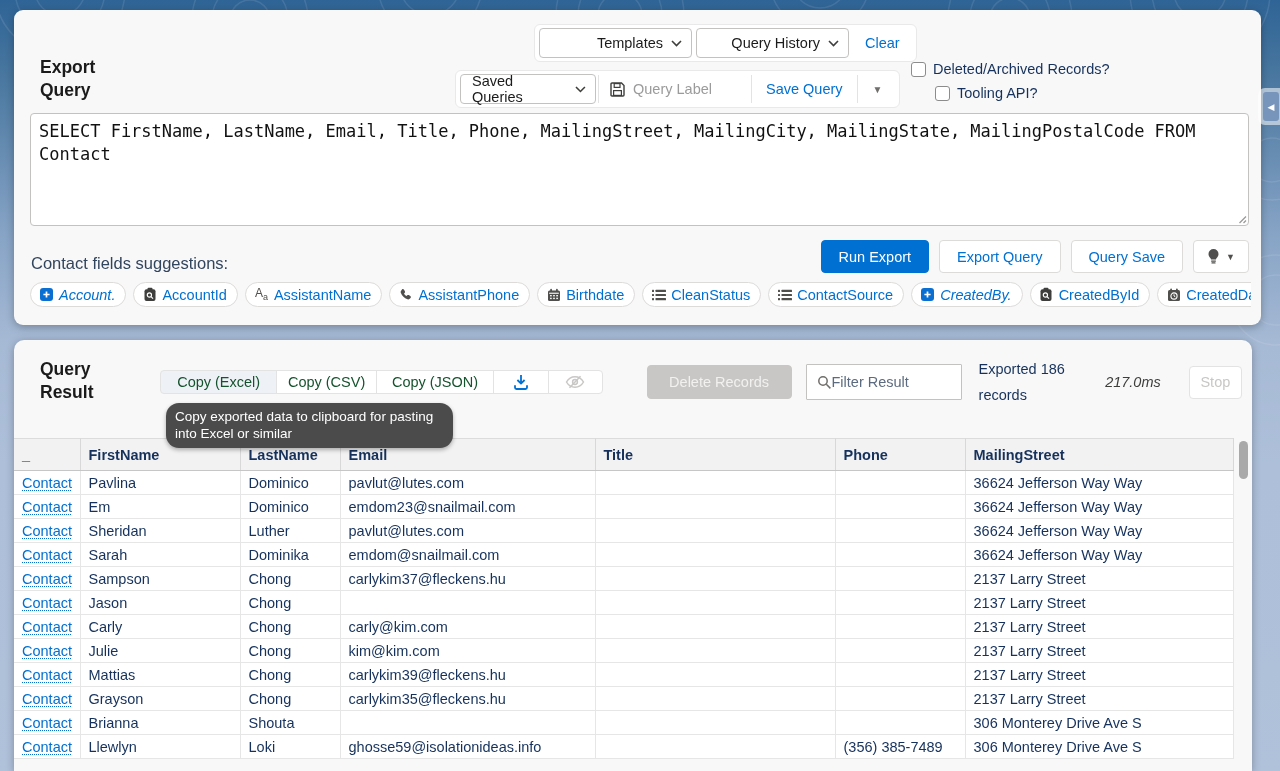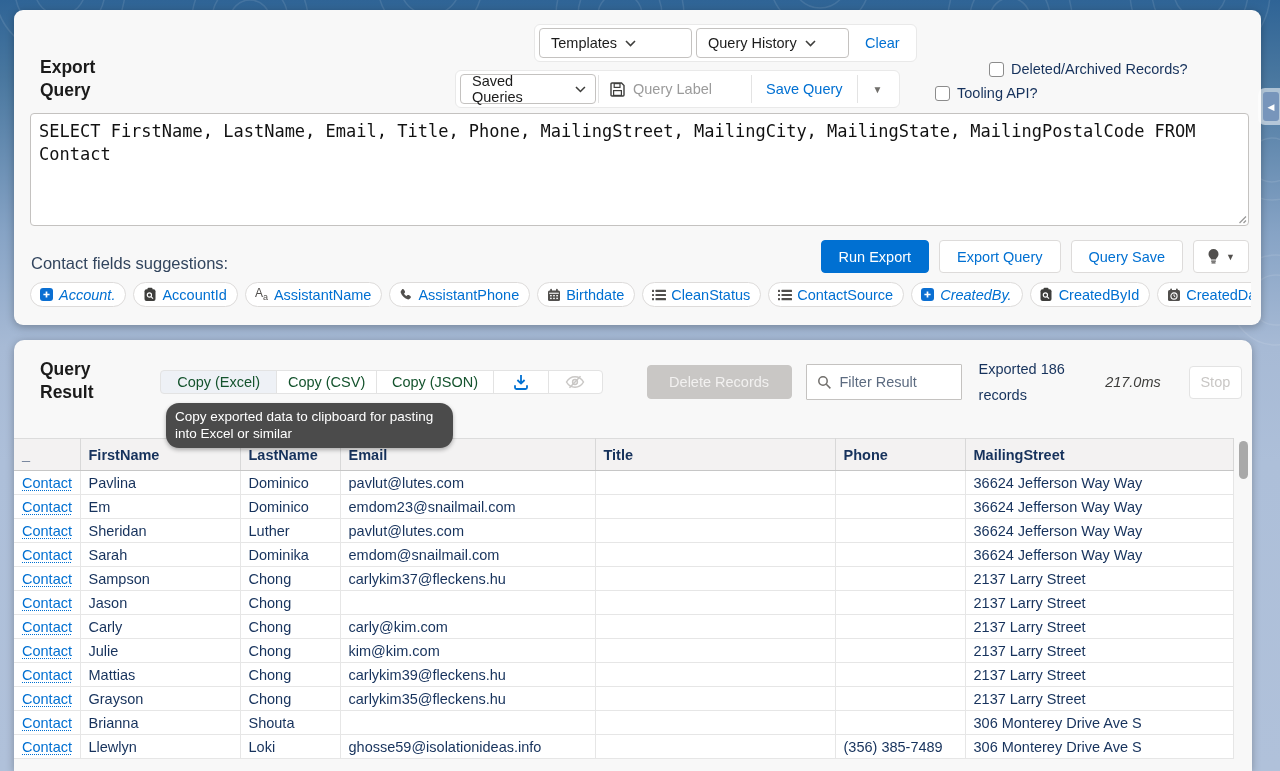--- a/index.html
+++ b/index.html
@@ -13,21 +13,21 @@
   #bg-swirls { position:absolute; inset:0; z-index:0; }
 
   .panel { position:absolute; background:#f8f8f8; box-shadow:0 2px 8px rgba(0,0,0,.28); z-index:1; }
   #query-panel { left:14px; top:10px; width:1247px; height:315px; border-radius:9px; }
   #result-panel { left:14px; top:340px; width:1238px; height:431px; border-radius:10px 10px 0 0; }
 
   .panel-title { position:absolute; left:26px; font-size:17.5px; font-weight:700; color:#1b1b1b; line-height:23px; }
 
   
   .ctl-group { position:absolute; display:flex; align-items:center; background:#fff; border:1px solid #e9e9e9; border-radius:6px; padding:2px; height:38px; }
-  .sel { display:flex; align-items:center; justify-content:flex-start; gap:8px; border:1px solid #c4c2c0; border-radius:4px; background:#fff; height:30px; padding:0 9px 0 11px; font-size:14.5px; color:#1b1b1b; margin:0 2px; cursor:pointer; }
+  .sel { display:flex; align-items:center; justify-content:flex-end; gap:8px; border:1px solid #c4c2c0; border-radius:4px; background:#fff; height:30px; padding:0 9px 0 11px; font-size:14.5px; color:#1b1b1b; margin:0 2px; cursor:pointer; }
   .link-btn { color:#0070d2; font-size:14.5px; background:none; border:none; padding:0 14px; height:30px; cursor:pointer; font-family:inherit; }
   .group-sep { border-left:1px solid #e3e3e3; align-self:stretch; margin:2px 0; }
   .labelbox { display:flex; align-items:center; gap:7px; padding:0 10px; }
   .labelbox input { border:none; outline:none; font-size:14.5px; width:108px; color:#1b1b1b; background:transparent; font-family:inherit; }
   .labelbox input::placeholder { color:#9b9b9b; }
   .mini-caret { font-size:10px; color:#706e6b; padding:0 15px; background:none; border:none; cursor:pointer; }
 
   .checkbox-row { position:absolute; display:flex; align-items:center; gap:7px; }
   .checkbox { width:15px; height:15px; border:1px solid #8c8c8c; border-radius:3px; background:#fff; flex:0 0 auto; }
   .checkbox-label { font-size:14.5px; color:#16325c; }
@@ -51,21 +51,21 @@
   .aa-glyph { font-size:12px; font-weight:400; color:#514f4d; line-height:1; }
   .aa-sub { font-size:9px; vertical-align:sub; }
 
   
   .result-toolbar { position:absolute; left:146px; top:16px; right:10px; display:flex; align-items:center; }
   .seg { height:24px; background:#fff; border:1px solid #e3e3e3; color:#14532d; font-size:14.5px; font-family:inherit; cursor:pointer; display:inline-flex; align-items:center; justify-content:center; margin-left:-1px; }
   .seg.first { border-radius:4px 0 0 4px; margin-left:0; }
   .seg.last { border-radius:0 4px 4px 0; }
   .seg.hovered { background:#eef1f6; }
   .btn-disabled-dark { margin-left:44px; width:147px; height:34px; background:#c9c7c5; border:1px solid #c9c7c5; color:#f2f1f0; border-radius:4px; font-size:14.5px; font-family:inherit; }
-  .search-box { margin-left:14px; display:flex; align-items:center; gap:8px; width:158px; height:36px; background:#fff; border:1px solid #c4c2c0; border-radius:1px; padding:0 10px; }
+  .search-box { margin-left:14px; display:flex; align-items:center; width:158px; height:36px; background:#fff; border:1px solid #c4c2c0; border-radius:1px; padding:0 10px; }
   .search-box input { border:none; outline:none; width:110px; font-size:14.5px; font-family:inherit; color:#1b1b1b; background:transparent; }
   .search-box input::placeholder { color:#5c6b80; }
   #status-text { margin-left:17px; width:100px; font-size:14.5px; line-height:26px; color:#16325c; }
   #elapsed-text { margin-left:28px; font-size:14.5px; font-style:italic; color:#3e3e3c; }
   #stop-button { margin-left:28px; width:54px; height:33px; background:#fff; border:1px solid #e3e3e3; border-radius:4px; color:#c9c7c5; font-size:14.5px; font-family:inherit; }
 
   #tooltip { position:absolute; left:152px; top:63px; width:287px; background:#4b4b4b; color:#fff; font-size:13.5px; line-height:17px; padding:5px 9px 6px; border-radius:13px; z-index:6; box-shadow:0 2px 4px rgba(0,0,0,.3); }
 
   
   #table-wrap { position:absolute; left:0; top:98px; width:1220px; }
@@ -149,21 +149,21 @@
           <rect x="4.6" y="9.6" width="7.8" height="4.8" fill="none" stroke="#3e3e3c" stroke-width="1.2"></rect>
         </svg>
       <input type="text" placeholder="Query Label" style="">
     </div>
     <div class="group-sep"></div>
     <button class="link-btn">Save Query</button>
     <div class="group-sep"></div>
     <button class="mini-caret">▼</button>
   </div>
 
-  <div class="checkbox-row" style="left:975px; top:51px;">
+  <div class="checkbox-row" style="left:897px; top:51px;">
     <span class="checkbox"></span>
     <span class="checkbox-label">Deleted/Archived Records?</span>
   </div>
   <div class="checkbox-row" style="left:921px; top:75px;">
     <span class="checkbox"></span>
     <span class="checkbox-label">Tooling API?</span>
   </div>
 
   <textarea id="query-text" spellcheck="false" style="">SELECT FirstName, LastName, Email, Title, Phone, MailingStreet, MailingCity, MailingState, MailingPostalCode FROM Contact</textarea>
   <span id="resize-grip">

